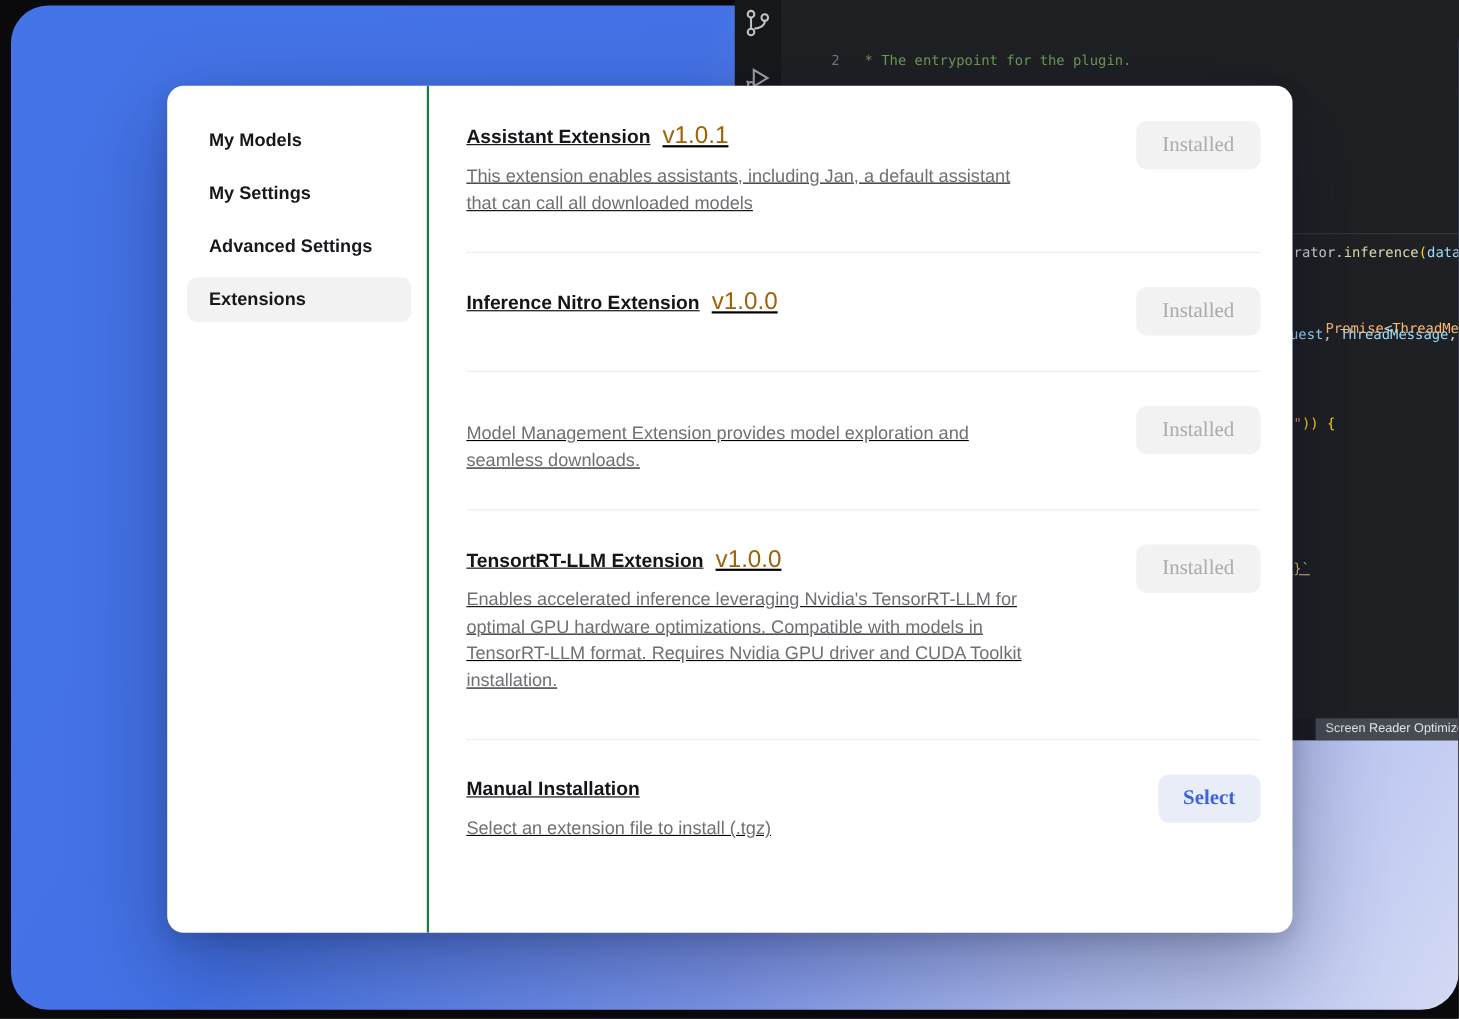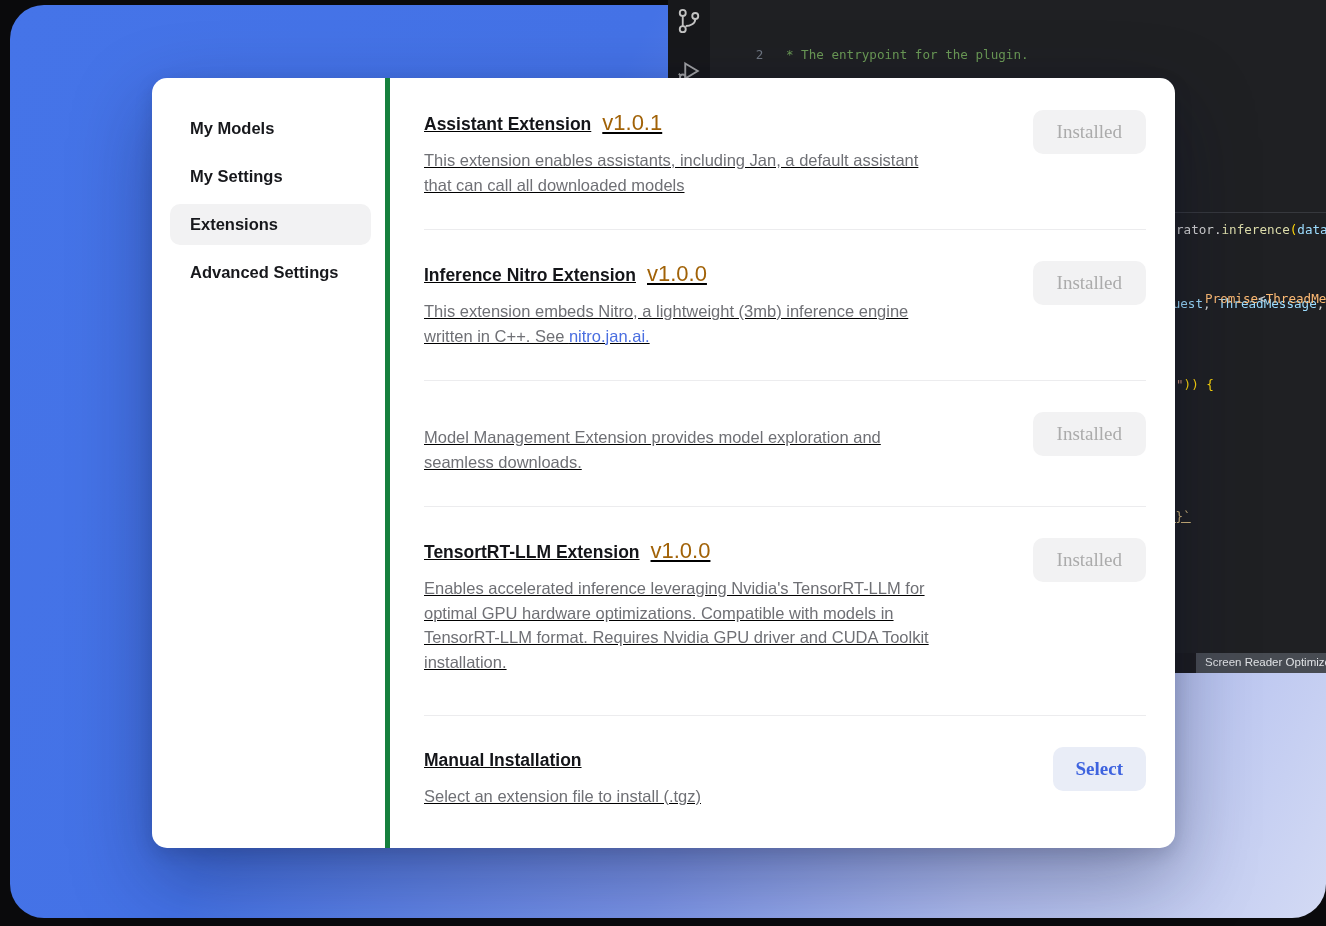--- a/index.html
+++ b/index.html
@@ -25,21 +25,21 @@
   .tk-var{color:#9cdcfe} .tk-plain{color:#d4d4d4} .tk-func{color:#dcdcaa}
   .tk-type{color:#fdba74} .tk-string{color:#ce9178}
   .tk-tpl{color:#d7ba7d; text-decoration:underline;}
   .status-bar { position:absolute; left:0; right:0; bottom:0; height:20px; background:#1c1c1f; font-size:11.5px; color:#cccccc; }
   .sb-left { position:absolute; left:505px; top:20px; }
   .sb-seg { position:absolute; left:528px; right:0; top:0; bottom:0; background:#474b52; color:#e0e2e5; padding:3px 0 0 9px; white-space:nowrap; overflow:hidden; }
 
   
   .modal { position:absolute; left:152px; top:78px; width:1023px; height:770px; background:#ffffff; border-radius:15px;
     box-shadow:0 30px 80px rgba(12,18,48,.35), 0 6px 18px rgba(12,18,48,.15); display:flex; overflow:hidden; }
-  .sidebar { width:238px; flex:0 0 238px; border-right:5px solid #15803d; padding-top:30px; }
+  .sidebar { width:238px; flex:0 0 238px; border-right:2px solid #15803d; padding-top:30px; }
   .side-item { margin:0 14px 7px 18px; padding:11px 20px; border-radius:10px; font-size:16.5px; font-weight:700; color:#17181c; cursor:pointer; }
   .side-item.selected { background:#f2f2f3; }
   .content { flex:1; padding:33px 29px 0 34px; }
   .row { display:flex; align-items:flex-start; padding:32px 0; border-bottom:1px solid #ececee; }
   .row:first-child { padding-top:0; }
   .row:nth-child(4) { padding-bottom:41px; }
   .row:last-child { border-bottom:none; }
   .row-main { flex:1; min-width:0;text-decoration:underline; }
   .row-title-line { display:flex; align-items:baseline; gap:11px; line-height:24px; }
   .ext-title { font-size:17.5px; font-weight:700; color:#141519; }
@@ -113,26 +113,26 @@
   <div class="modal">
     <nav class="sidebar" id="sidebar">
   <div class="side-item">
     <span class="side-label">My Models</span>
   </div>
 
   <div class="side-item">
     <span class="side-label">My Settings</span>
   </div>
 
+  <div class="side-item">
+    <span class="side-label">Advanced Settings</span>
+  </div>
+
   <div class="side-item selected">
     <span class="side-label">Extensions</span>
-  </div>
-
-  <div class="side-item">
-    <span class="side-label">Advanced Settings</span>
   </div>
 </nav>
     <main class="content" id="rows">
   <section class="row">
     <div class="row-main">
       <h3 class="row-title-line">
         <span class="ext-title">Assistant Extension</span>
         <span class="ext-version">v1.0.1</span>
       </h3>
       <p class="ext-desc">This extension enables assistants, including Jan, a default assistant
@@ -140,22 +140,20 @@
     </div>
     <button class="btn btn-installed">Installed</button>
   </section>
 
   <section class="row">
     <div class="row-main">
       <h3 class="row-title-line">
         <span class="ext-title">Inference Nitro Extension</span>
         <span class="ext-version">v1.0.0</span>
       </h3>
-      <p class="ext-desc">This extension embeds Nitro, a lightweight (3mb) inference engine
-written in C++. See <a class="link">nitro.jan.ai.</a></p>
     </div>
     <button class="btn btn-installed">Installed</button>
   </section>
 
   <section class="row">
     <div class="row-main">
       <p class="ext-desc">Model Management Extension provides model exploration and
 seamless downloads.</p>
     </div>
     <button class="btn btn-installed">Installed</button>

